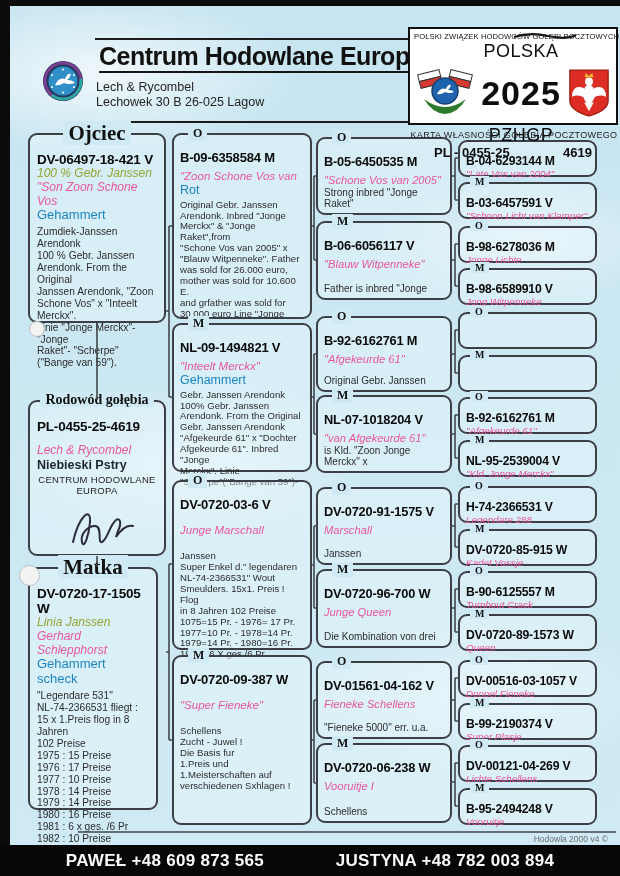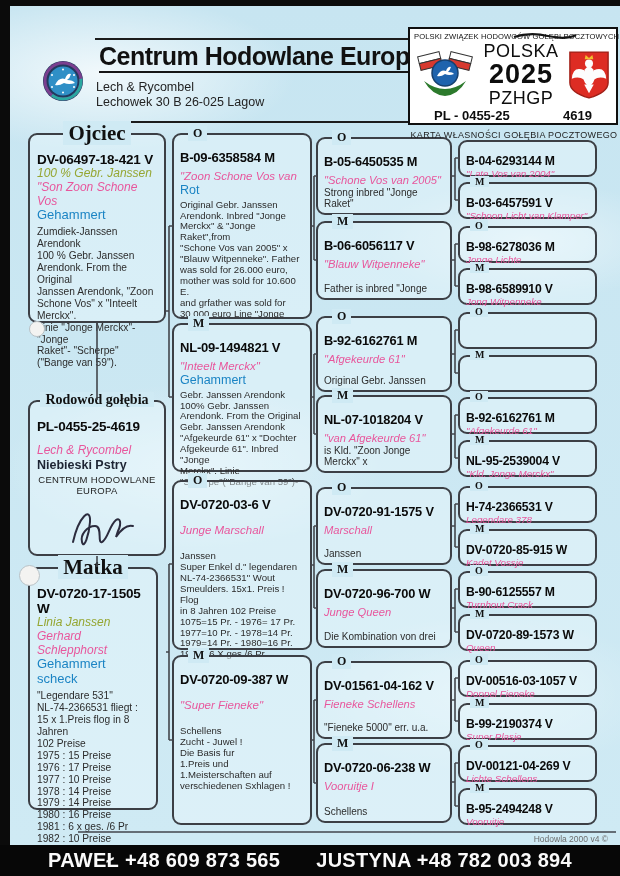--- a/index.html
+++ b/index.html
@@ -20,21 +20,21 @@
   .title span{border-bottom:2.5px solid #161616;padding-bottom:1px;}
   .hdr-sub{position:absolute;left:96px;font-size:12.5px;color:#232323;}
   
   .card{position:absolute;left:408px;top:27px;width:210px;height:98px;background:#fff;
         border:2px solid #0f0f0f;box-sizing:border-box;z-index:6;}
   .card-top{position:relative;margin:3px 4px 0;font-size:7.6px;letter-spacing:.1px;
             text-align:center;color:#111;white-space:nowrap;}
   .card-mid{display:flex;align-items:center;justify-content:space-between;padding:1px 6px 0;}
   .card-c{text-align:center;line-height:1;color:#0d0d0d;}
   .c-polska{font-size:18px;letter-spacing:.5px;}
-  .c-year{font-size:27px;font-weight:800;letter-spacing:1px;margin:1px 0;}
+  .c-year{font-size:34px;font-weight:800;letter-spacing:1px;margin:16px 0;}
   .c-org{font-size:18px;letter-spacing:.5px;}
   .card-bot{display:flex;justify-content:space-between;padding:1px 24px 0;font-size:13px;font-weight:bold;color:#0d0d0d;}
   .card-cap{position:absolute;left:408px;top:130px;width:212px;text-align:center;
             font-size:9px;letter-spacing:.35px;color:#1e1e1e;z-index:6;white-space:nowrap;}
   
   .pbox{position:absolute;border:2px solid #3c3f45;border-radius:9px;box-sizing:border-box;
         background:rgba(235,248,252,.45);}
   .sect-title{position:absolute;top:-14px;left:0;right:0;text-align:center;
       font-family:"Liberation Serif",serif;font-weight:bold;font-size:21px;color:#111;}
   .sect-title span{background:#cfeaf4;padding:0 5px;}
@@ -66,21 +66,21 @@
   .g4 .pink{font-size:9.8px;line-height:11px;}
   
   .subj-name{font-size:12.5px;font-weight:bold;color:#1d2433;}
   .loft{font-size:9.5px;text-align:center;letter-spacing:.3px;color:#222;white-space:pre-line;margin-top:2px;}
   
   .hole{position:absolute;border-radius:50%;background:#f3f3f1;border:1px solid #b9c2c6;z-index:5;}
   
   .wm{position:absolute;right:12px;top:834px;font-size:8.5px;color:#6d6d6d;z-index:4;}
   .bar{position:absolute;left:0;bottom:0;width:620px;height:31px;background:#070707;z-index:7;
        display:flex;align-items:center;justify-content:space-around;padding:0 30px;box-sizing:border-box;}
-  .bar b{color:#fafafa;font-size:20px;letter-spacing:.3px;white-space:nowrap;}
+  .bar b{color:#fafafa;font-size:17px;letter-spacing:.3px;white-space:nowrap;}
   svg{display:block;}
   .conn{position:absolute;left:0;top:0;z-index:1;}
 </style>
 </head>
 <body>
 
 <div class="page">
   <div class="paper"></div>
 
   <svg class="conn" width="620" height="876">
@@ -379,21 +379,21 @@
     <div class="pink">"Afgekeurde 61"</div>
   </div>
   <div class="pbox g4" style="top:440px;">
     <span class="lbl tiny">M</span>
     <div class="ring">NL-95-2539004 V</div>
     <div class="pink">"Kld. Jonge Merckx"</div>
   </div>
   <div class="pbox g4" style="top:486px;">
     <span class="lbl tiny">O</span>
     <div class="ring">H-74-2366531 V</div>
-    <div class="pink">Legendare 378</div>
+    <div class="pink">Legendare 288</div>
   </div>
   <div class="pbox g4" style="top:529px;">
     <span class="lbl tiny">M</span>
     <div class="ring">DV-0720-85-915 W</div>
     <div class="pink">Kadet Vossje</div>
   </div>
   <div class="pbox g4" style="top:571px;">
     <span class="lbl tiny">O</span>
     <div class="ring">B-90-6125557 M</div>
     <div class="pink">Turnhout Crack</div>

